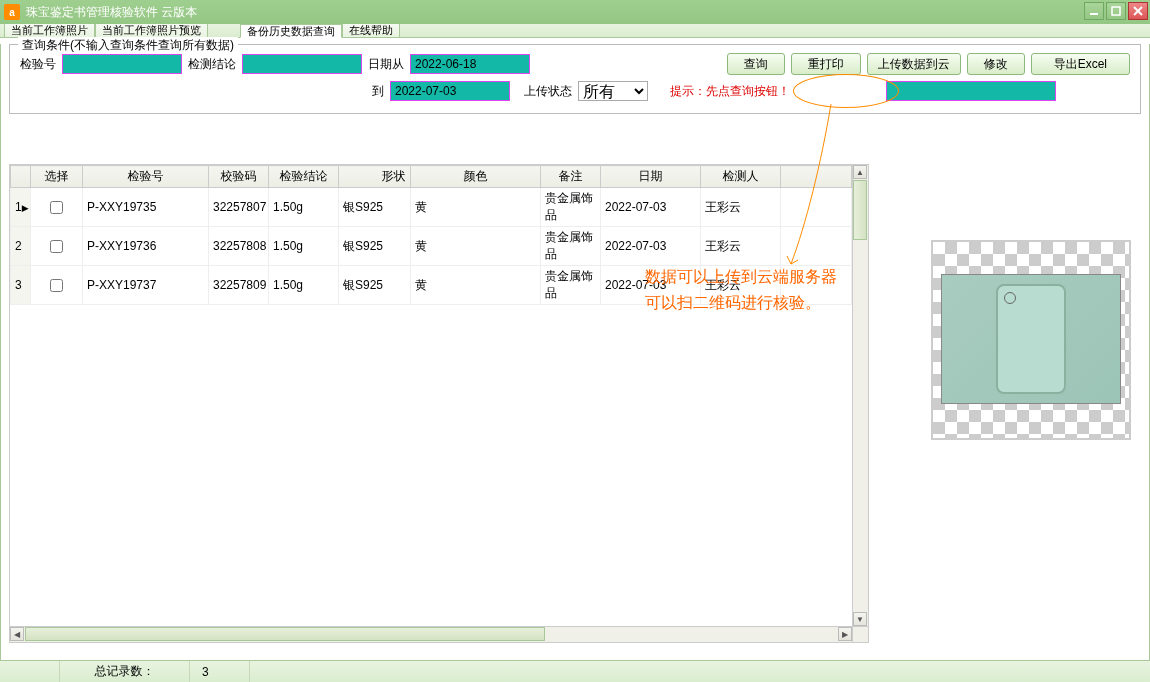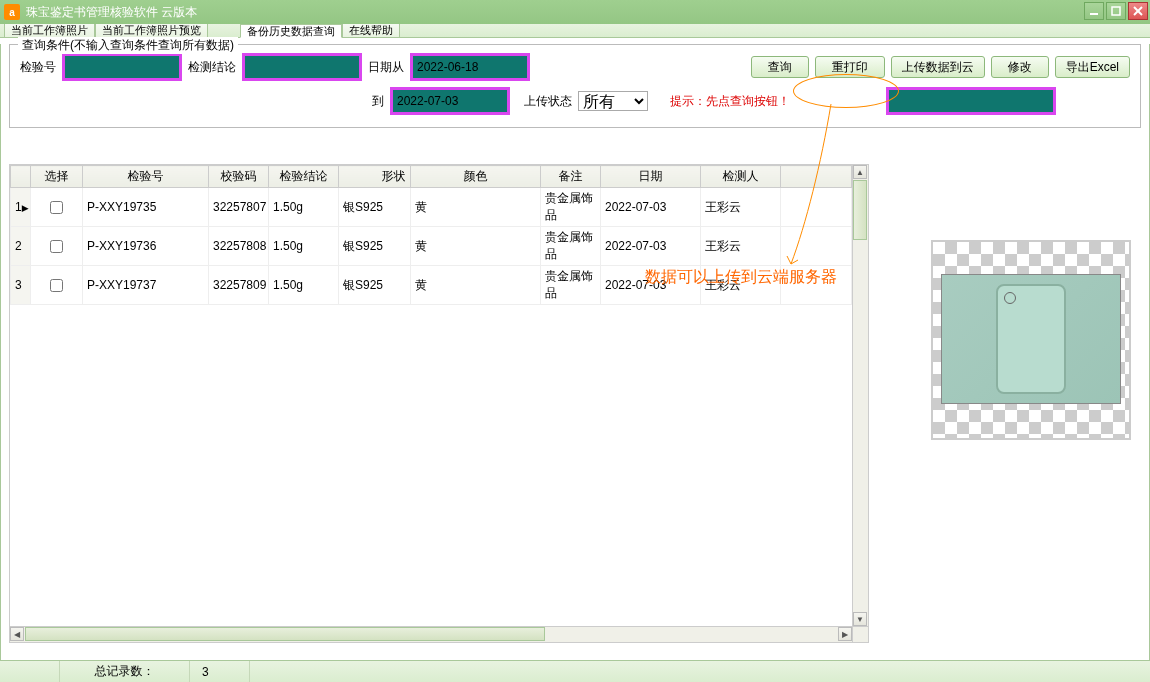--- a/index.html
+++ b/index.html
@@ -21,21 +21,21 @@
 
 
 .content { position: relative; background: #fff; height: calc(682px - 24px - 14px - 22px); border: 1px solid #a9c89a; border-top: none; }
 
 
 .groupbox { margin: 6px 8px 0 8px; border: 1px solid #bbb; padding: 8px 10px 6px 10px; position: relative; }
 .groupbox .legend { position: absolute; top: -8px; left: 8px; background: #fff; padding: 0 4px; font-size: 12px; }
 
 .row { display: flex; align-items: center; gap: 6px; margin-bottom: 6px; flex-wrap: nowrap; }
 .row label { font-size: 12px; }
-.row input[type="text"] { border: 3px solid #d946ef; height: 28px; padding: 0 4px; font-size: 12px; background: #0f766e; }
+.row input[type="text"] { border: 1px solid #d946ef; height: 20px; padding: 0 4px; font-size: 12px; background: #14b8a6; }
 .row select { border: 1px solid #aaa; height: 20px; font-size: 16px; background: #fff; }
 
 .btn { background: linear-gradient(#f6fcf2, #d9edc9); border: 1px solid #8db87b; border-radius: 3px; padding: 2px 16px; font-size: 12px; cursor: pointer; height: 22px; line-height: 16px; }
 
 .hint { color: #d00; font-size: 12px; }
 .right-input { border: 1px solid #aaa; height: 18px; width: 170px; background: #fff; }
 
 
 .table-wrap { position: absolute; left: 8px; right: 280px; top: 120px; bottom: 22px; border: 1px solid #ccc; overflow: hidden; }
 .grid-inner { position: absolute; left:0; top:0; right:16px; bottom:16px; overflow: hidden; }
@@ -142,21 +142,21 @@
       <label>检测结论</label>
       <input type="text" style="width: 120px;" value="">
       <label>日期从</label>
       <input type="text" style="width: 120px;" value="2022-06-18">
 
       <div style="flex:1"></div>
       <button class="btn">查询</button>
       <button class="btn">重打印</button>
       <button class="btn" style="padding:2px 10px">上传数据到云</button>
       <button class="btn">修改</button>
-      <button class="btn" style="padding:2px 10px">导出Excel</button>
+      <button class="btn" style="padding:2px 22px">导出Excel</button>
     </div>
 
     <div class="row">
       <span style="width:346px"></span>
       <label>到</label>
       <input type="text" style="width: 120px;" value="2022-07-03">
       <label style="margin-left:8px">上传状态</label>
       <select style="width:70px">
         <option>所有</option>
       </select>
@@ -253,20 +253,21 @@
     </div>
   </div>
 
   <div class="annot-ring" style="left:792px; top:30px; width:106px; height:34px;"></div>
   <svg class="annot-svg" style="left:780px; top:60px; width:60px; height:170px;">
     <path d="M 50 0 C 40 60, 25 120, 10 160" stroke="#ff8c00" stroke-width="1" fill="none"></path>
     <path d="M 10 160 l -4 -8 m 4 8 l 7 -4" stroke="#ff8c00" stroke-width="1" fill="none"></path>
   </svg>
   <div class="annot-text" style="left:644px; top:220px;">
     <div>数据可以上传到云端服务器</div>
+    <div>可以扫二维码进行核验。</div>
   </div>
 
 </div>
 
 <div class="statusbar">
   <div class="cell first"></div>
   <div class="cell label">
     <span>总记录数：</span>
   </div>
   <div class="cell" style="width:60px">

